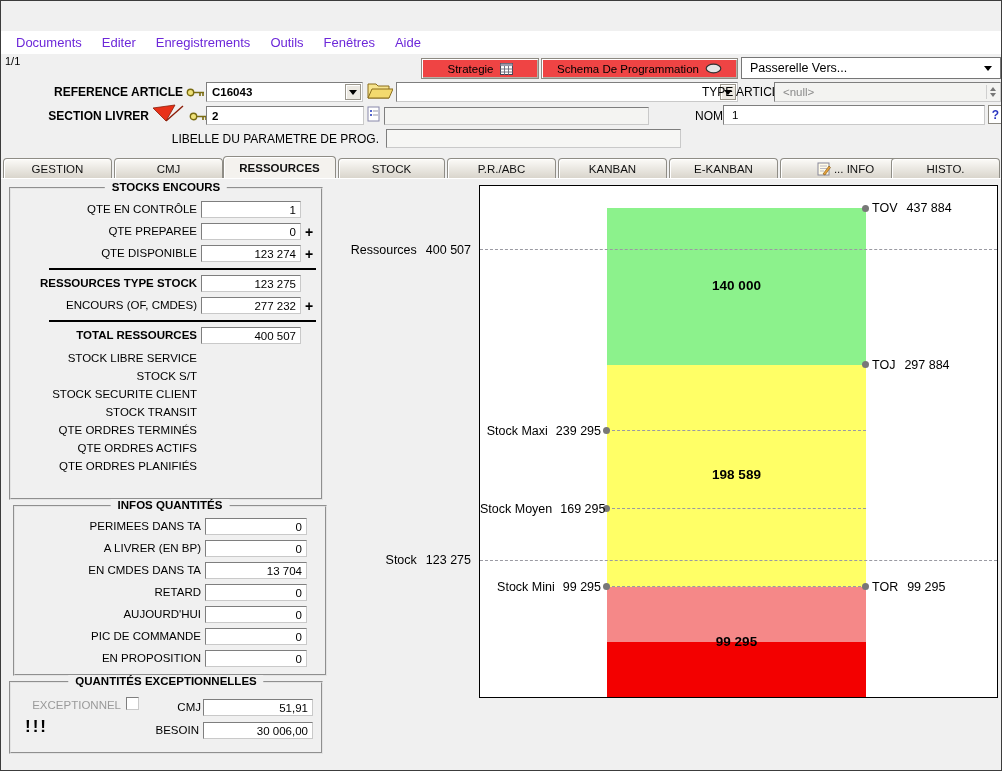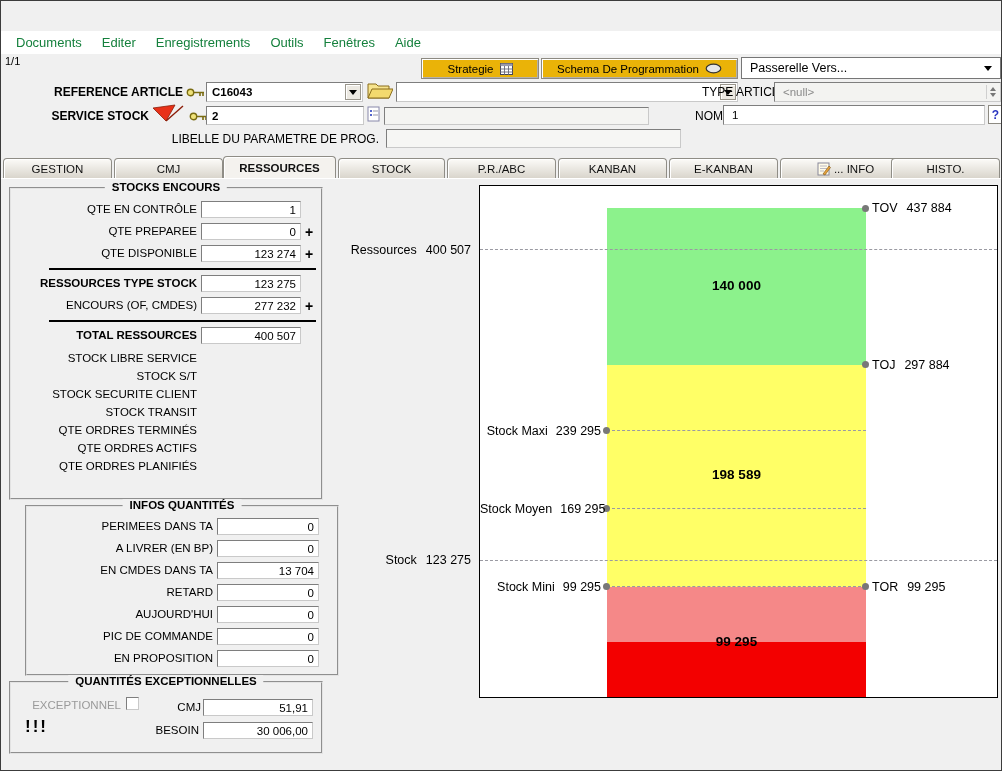--- a/index.html
+++ b/index.html
@@ -12,27 +12,27 @@
   .app-icon{margin-left:12px;display:flex;}
   .title{margin-left:9px;font-size:12.5px;color:#0a0a0a;}
   .win-controls{position:absolute;right:0;top:0;height:30px;display:flex;}
   .wc{width:46px;height:30px;display:flex;align-items:center;justify-content:center;}
   .min-glyph{width:11px;height:1.4px;background:#000;}
   .max-glyph{width:10px;height:10px;border:1.2px solid #000;border-radius:1px;}
   .close-glyph{font-size:13px;color:#000;line-height:1;}
 
   
   .menubar{position:absolute;top:30px;left:0;right:0;height:23px;background:#fff;display:flex;align-items:center;padding-left:5px;}
-  .menu-item{font-size:13px;color:#15803d;padding:2px 10px;}
+  .menu-item{font-size:13px;color:#6d28d9;padding:2px 10px;}
 
   
   .toolbar{position:absolute;top:53px;left:0;right:0;height:102px;background:#f0f0f0;}
   .toolbar *{position:absolute;}
   .pager{left:4px;top:1px;font-size:11px;position:absolute;}
-  .tbtn{background:#eab308;border:1px solid #8d8a82;box-shadow:inset 1px 1px 0 #fff, inset -1px -1px 0 #b5b1a8;font-size:11.5px;display:flex;align-items:center;justify-content:center;gap:6px;height:21px;}
+  .tbtn{background:#ef4444;border:1px solid #8d8a82;box-shadow:inset 1px 1px 0 #fff, inset -1px -1px 0 #b5b1a8;font-size:11.5px;display:flex;align-items:center;justify-content:center;gap:6px;height:21px;}
   .tbtn span{position:static;}
   .tbtn svg{position:static;}
   .boldlab{font-weight:bold;font-size:12px;text-align:right;white-space:nowrap;}
   .plainlab{font-size:12px;white-space:nowrap;}
   .sunken{background:#fff;border:1px solid #7e7e7e;border-right-color:#c9c9c9;border-bottom-color:#c9c9c9;font-size:11.5px;}
   .sunken.gray{background:#f3f3f1;color:#8a8a8a;}
   .combo-btn{right:1px;top:1px;bottom:1px;width:16px;background:#ece9e2;border:1px solid #9a968c;box-shadow:inset 1px 1px 0 #fff;display:flex;align-items:center;justify-content:center;}
   .tri-down{width:0;height:0;border-left:4px solid transparent;border-right:4px solid transparent;border-top:5px solid #000;position:static;}
   .combo-val{left:5px;top:3px;font-weight:bold;font-size:11.5px;}
   .flat-combo{background:#fff;border:1px solid #767676;font-size:12.5px;}
@@ -140,21 +140,21 @@
     </div>
     <span class="plainlab" style="left:701px;top:31px;">TYPE ARTICLE</span>
     <div class="sunken gray" style="left:773px;top:28px;width:227px;height:20px;">
       <span style="left:8px;top:3px;">&lt;null&gt;</span>
       <span class="spinner">
           <span class="sp-up"></span>
           <span class="sp-dn"></span>
         </span>
     </div>
 
-    <span class="boldlab" style="left:30px;top:55px;width:118px;">SERVICE STOCK</span>
+    <span class="boldlab" style="left:30px;top:55px;width:118px;">SECTION LIVRER</span>
     <span style="left:151px;top:50px;">
       <svg width="34" height="21" viewBox="0 0 34 21">
           <path d="M1 4 L23 1 L14 17 Z" fill="#e83118" stroke="#8c1d08" stroke-width="0.8"></path>
           <path d="M14 17 L31 2" stroke="#8c1d08" stroke-width="1.4"></path>
         </svg>
     </span>
     <span style="left:188px;top:57px;">
       <svg width="19" height="11" viewBox="0 0 19 11">
           <circle cx="4.5" cy="5.5" r="3.2" fill="#efe27a" stroke="#7a6c12" stroke-width="1.4"></circle>
           <path d="M8 5.5h10M14 5.5v3.4M17 5.5v3.4" stroke="#7a6c12" stroke-width="1.6" fill="none"></path>
@@ -244,21 +244,21 @@
       <span class="flabel" style="top:163px;">STOCK LIBRE SERVICE</span>
       <span class="flabel" style="top:181px;">STOCK S/T</span>
       <span class="flabel" style="top:199px;">STOCK SECURITE CLIENT</span>
       <span class="flabel" style="top:217px;">STOCK TRANSIT</span>
       <span class="flabel" style="top:235px;">QTE ORDRES TERMINÉS</span>
       <span class="flabel" style="top:253px;">QTE ORDRES ACTIFS</span>
       <span class="flabel" style="top:271px;">QTE ORDRES PLANIFIÉS</span>
       <span class="flabel" style="top:289px;margin-top:40px;">QTE ORDRES EN ATTENTE</span>
     </div>
 
-    <div class="groupbox" style="left:24px;top:326px;width:314px;height:171px;">
+    <div class="groupbox" style="left:12px;top:326px;width:314px;height:171px;">
       <span class="legend">INFOS QUANTITÉS</span>
       <span class="flabel" style="top:13px;">PERIMEES DANS TA</span>
       <span class="ffield" style="top:11px;width:102px;">0</span>
       <span class="flabel" style="top:35px;">A LIVRER (EN BP)</span>
       <span class="ffield" style="top:33px;width:102px;">0</span>
       <span class="flabel" style="top:57px;">EN CMDES DANS TA</span>
       <span class="ffield" style="top:55px;width:102px;">13 704</span>
       <span class="flabel" style="top:79px;">RETARD</span>
       <span class="ffield" style="top:77px;width:102px;">0</span>
       <span class="flabel" style="top:101px;">AUJOURD'HUI</span>

